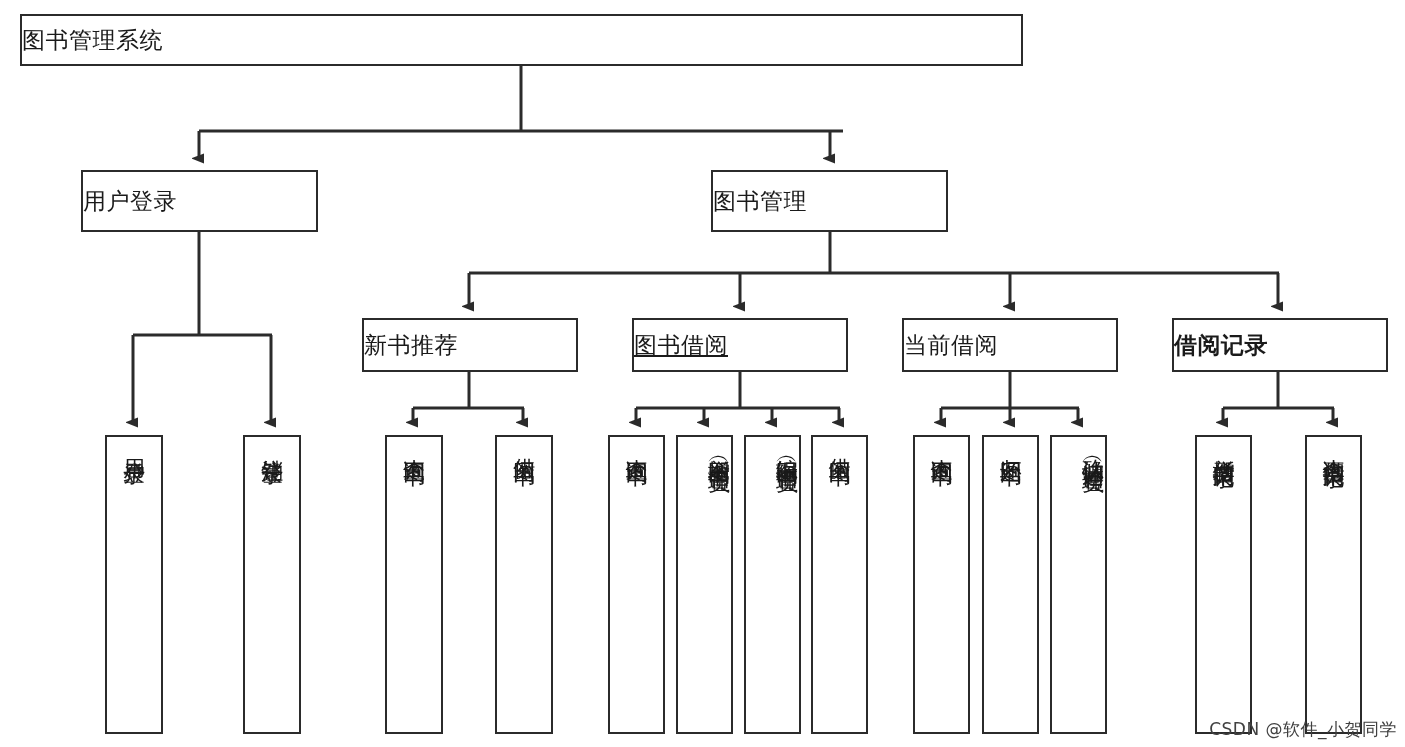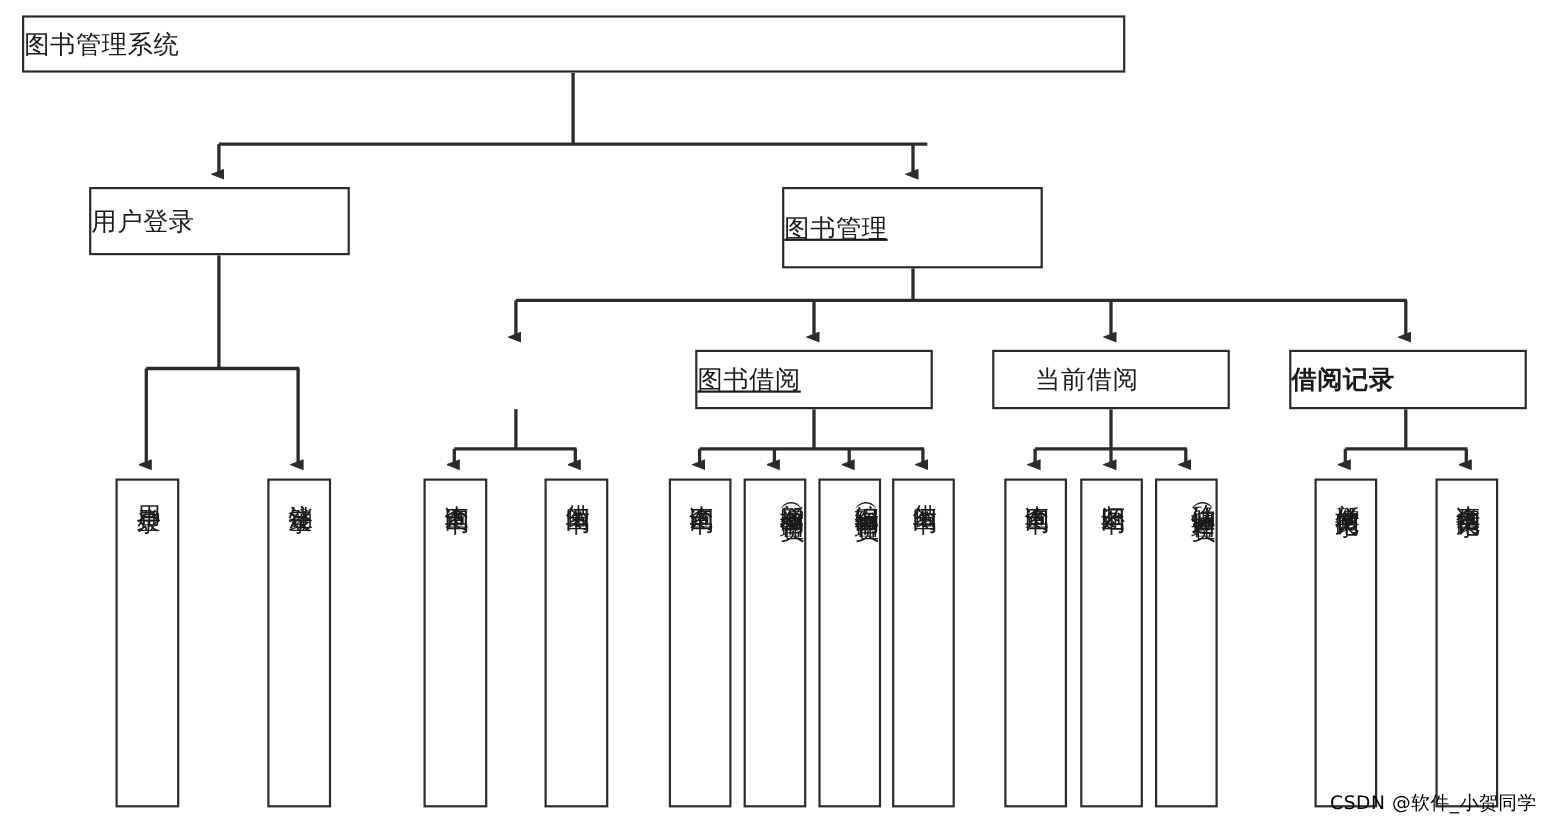--- a/index.html
+++ b/index.html
@@ -52,21 +52,21 @@
     align-items: flex-start;
   }
   .node-label {
     display: block;
   }
   #watermark {
     position: absolute;
     right: 8px;
     bottom: 6px;
     font-size: 17px;
-    color: #000000;
+    color: #404040;
     letter-spacing: 0.5px;
     white-space: nowrap;
     user-select: none;
   }
 </style>
 </head>
 <body>
 
 <div id="canvas">
 
@@ -120,28 +120,31 @@
     </g>
   </svg>
 
   <div class="node horiz" style="left:20px; top:14px; width:1003px; height:52px;">
     <span class="node-label">图书管理系统</span>
   </div>
 
   <div class="node horiz" style="left:81px; top:170px; width:237px; height:62px;">
     <span class="node-label">用户登录</span>
   </div>
-  <div class="node horiz" style="left:711px; top:170px; width:237px; height:74px;text-decoration:underline;">
+  <div class="node horiz" style="left:711px; top:170px; width:237px; height:62px;">
     <span class="node-label">图书管理</span>
   </div>
 
+  <div class="node horiz" style="left:362px; top:318px; width:216px; height:54px;">
+    <span class="node-label">新书推荐</span>
+  </div>
   <div class="node horiz" style="left:632px; top:318px; width:216px; height:54px;text-decoration:underline;">
     <span class="node-label">图书借阅</span>
   </div>
-  <div class="node horiz" style="left:902px; top:318px; width:216px; height:54px;padding-left:37px;">
+  <div class="node horiz" style="left:902px; top:318px; width:216px; height:54px;">
     <span class="node-label">当前借阅</span>
   </div>
   <div class="node horiz" style="left:1172px; top:318px; width:216px; height:54px;font-weight:bold;">
     <span class="node-label">借阅记录</span>
   </div>
 
   <div class="node vert" style="left:105px; top:435px; width:58px; height:299px;">
     <span class="node-label">用户登录</span>
   </div>
   <div class="node vert" style="left:243px; top:435px; width:58px; height:299px;">

